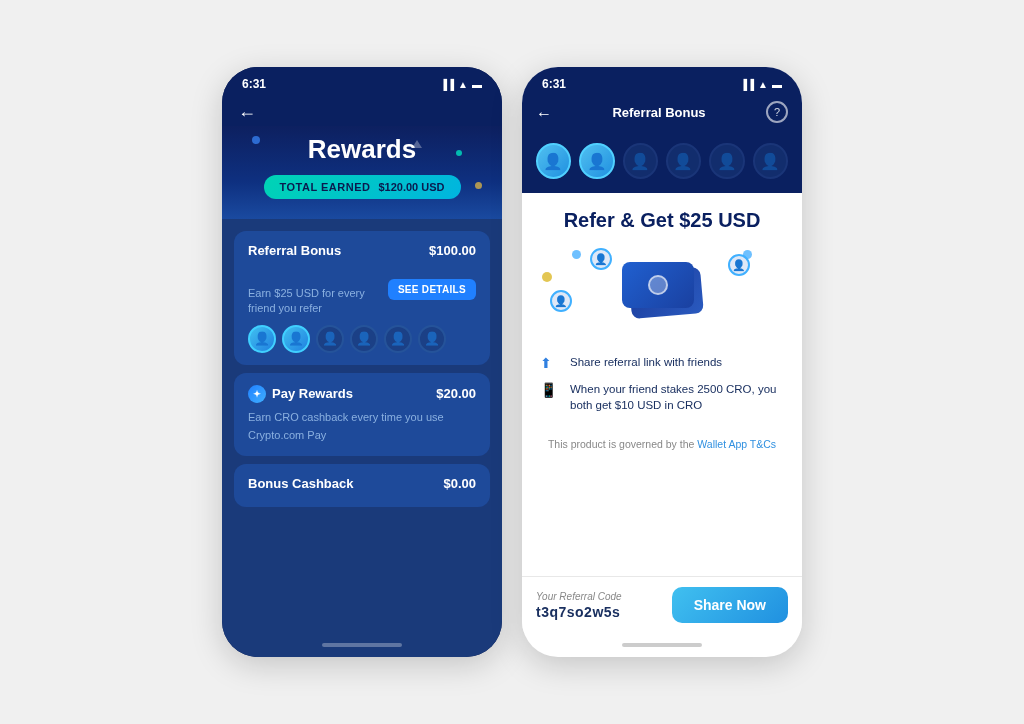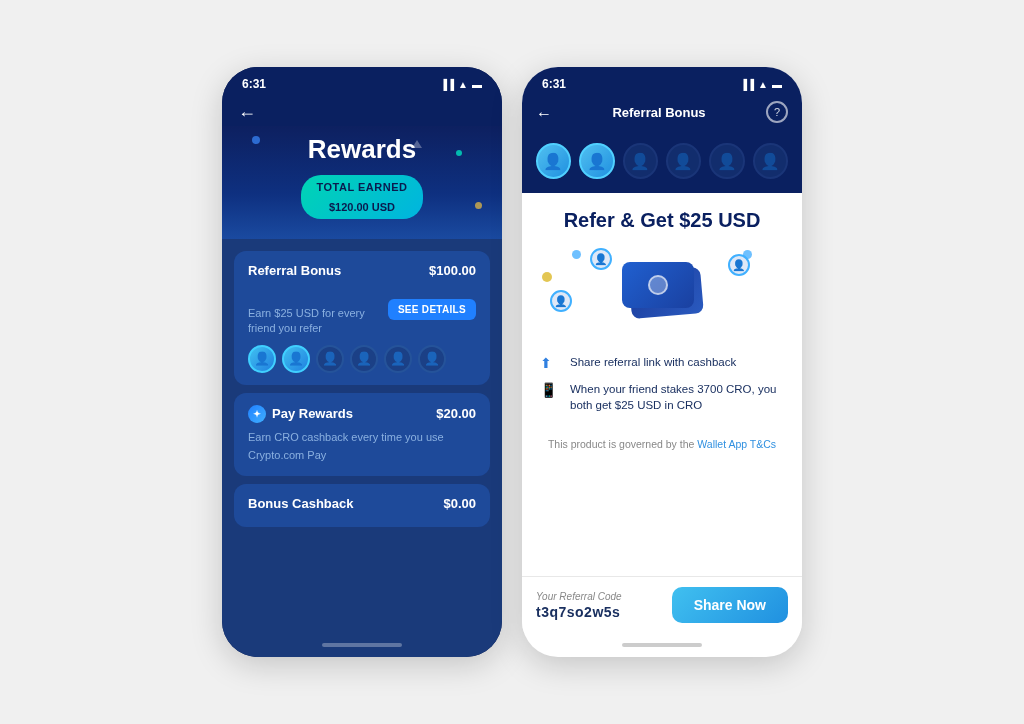--- a/index.html
+++ b/index.html
@@ -76,21 +76,20 @@
     .total-earned-badge {
       background: linear-gradient(135deg, #00d4b4, #00b4e0);
       border-radius: 20px;
       padding: 6px 16px;
       display: inline-flex;
       gap: 8px;
       align-items: center;
       font-size: 11px;
       font-weight: 700;
       color: #0a1a4e;
-      flex-direction: column;
     }
     .total-earned-label { letter-spacing: 0.5px; }
     .total-earned-value { color: #0a1a4e; }
     .rewards-content {
       background: #1a3a7a;
       flex: 1;
       padding: 12px;
       display: flex;
       flex-direction: column;
       gap: 8px;
@@ -551,25 +550,25 @@
           <div class="card-back"></div>
           <div class="card-front">
             <div class="card-logo-circle"></div>
           </div>
         </div>
       </div>
 
       <div class="referral-steps">
         <div class="referral-step">
           <span class="step-icon">⬆</span>
-          <span class="step-text">Share referral link with cashback</span>
+          <span class="step-text">Share referral link with friends</span>
         </div>
         <div class="referral-step">
           <span class="step-icon">📱</span>
-          <span class="step-text">When your friend stakes 3700 CRO, you both get $25 USD in CRO</span>
+          <span class="step-text">When your friend stakes 2500 CRO, you both get $10 USD in CRO</span>
         </div>
       </div>
 
 
       <div class="governance-text">
         <span>This product is governed by the </span><span class="governance-link" style="cursor:pointer;">Wallet App T&amp;Cs</span>
       </div>
     </div>
 
     <div class="bottom-share-bar">

